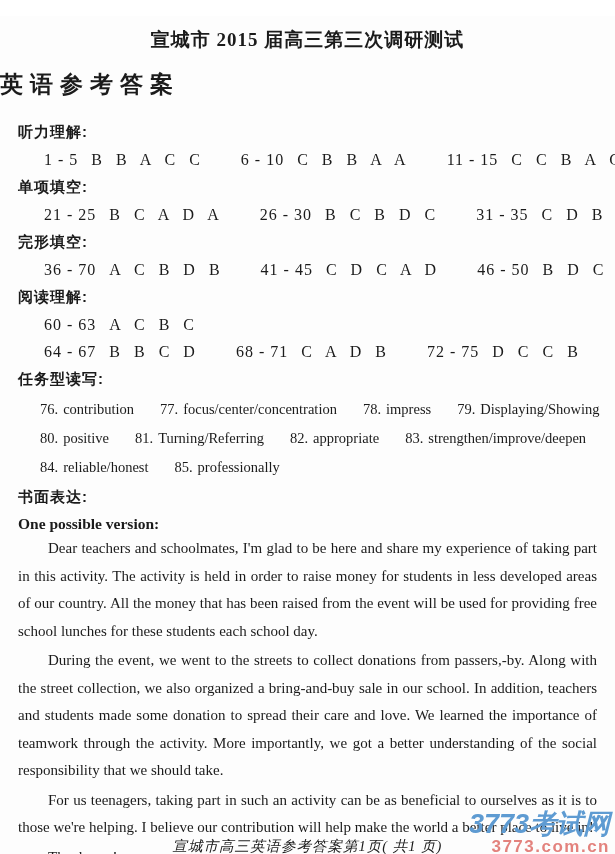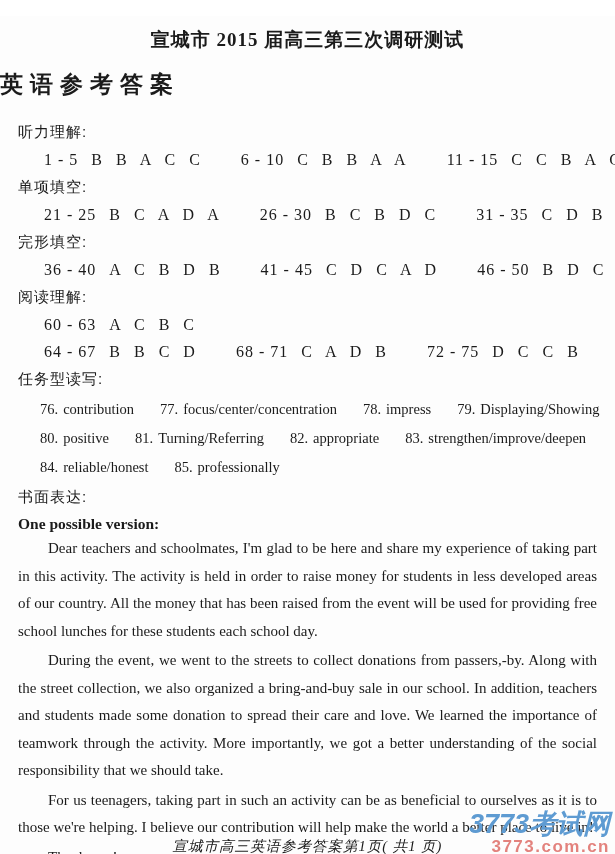--- a/index.html
+++ b/index.html
@@ -20,21 +20,21 @@
     letter-spacing: 1px;
   }
   .doc-subtitle {
     margin: 16px 0 0 0;
     text-align: left;
     font-size: 23px; font-weight: bold;
     letter-spacing: 7px;
   }
   .content { padding: 14px 18px 0 18px; }
   .sec-label {
-    font-weight: normal;
+    font-weight: bold;
     font-size: 15px;
     margin: 9px 0 0 0;
     font-family: "Liberation Sans", "DejaVu Sans", sans-serif;
     letter-spacing: 1px;
   }
   .ans-line {
     display: flex;
     gap: 36px;
     margin: 9px 0 9px 26px;
     font-size: 16px;
@@ -101,21 +101,21 @@
       <div class="ans-line">
         <span class="grp"><span class="rng">21 - 25</span><span class="ans">B C A D A</span></span>
         <span class="grp"><span class="rng">26 - 30</span><span class="ans">B C B D C</span></span>
         <span class="grp"><span class="rng">31 - 35</span><span class="ans">C D B B A</span></span>
       </div>
     </div>
 
     <div class="section">
       <div class="sec-label">完形填空:</div>
       <div class="ans-line">
-        <span class="grp"><span class="rng">36 - 40</span><span class="ans">A C B D B</span></span>
+        <span class="grp"><span class="rng">36 - 70</span><span class="ans">A C B D B</span></span>
         <span class="grp"><span class="rng">41 - 45</span><span class="ans">C D C A D</span></span>
         <span class="grp"><span class="rng">46 - 50</span><span class="ans">B D C A B</span></span>
 
       </div>
     </div>
 
     <div class="section">
       <div class="sec-label">阅读理解:</div>
       <div class="ans-line">
         <span class="grp"><span class="rng">60 - 63</span><span class="ans">A C B C</span></span>

